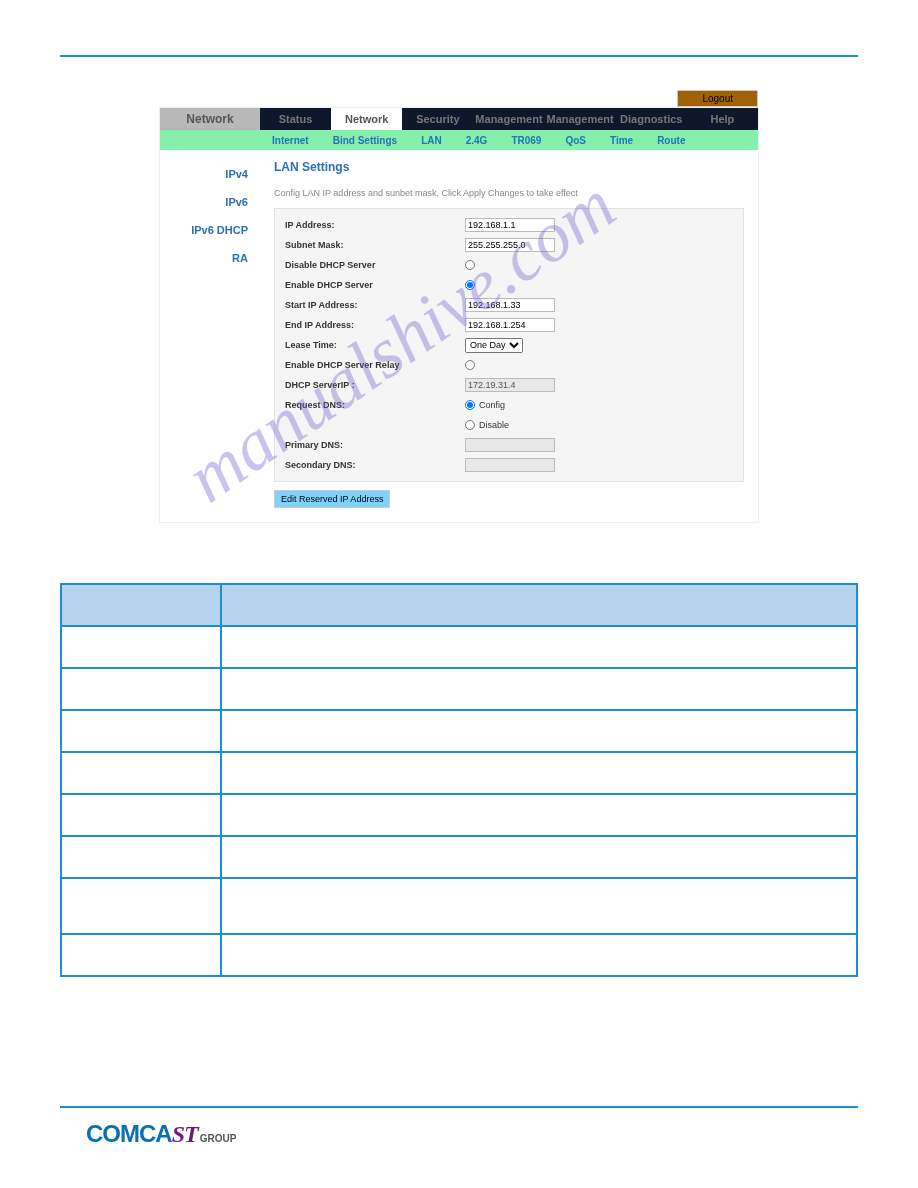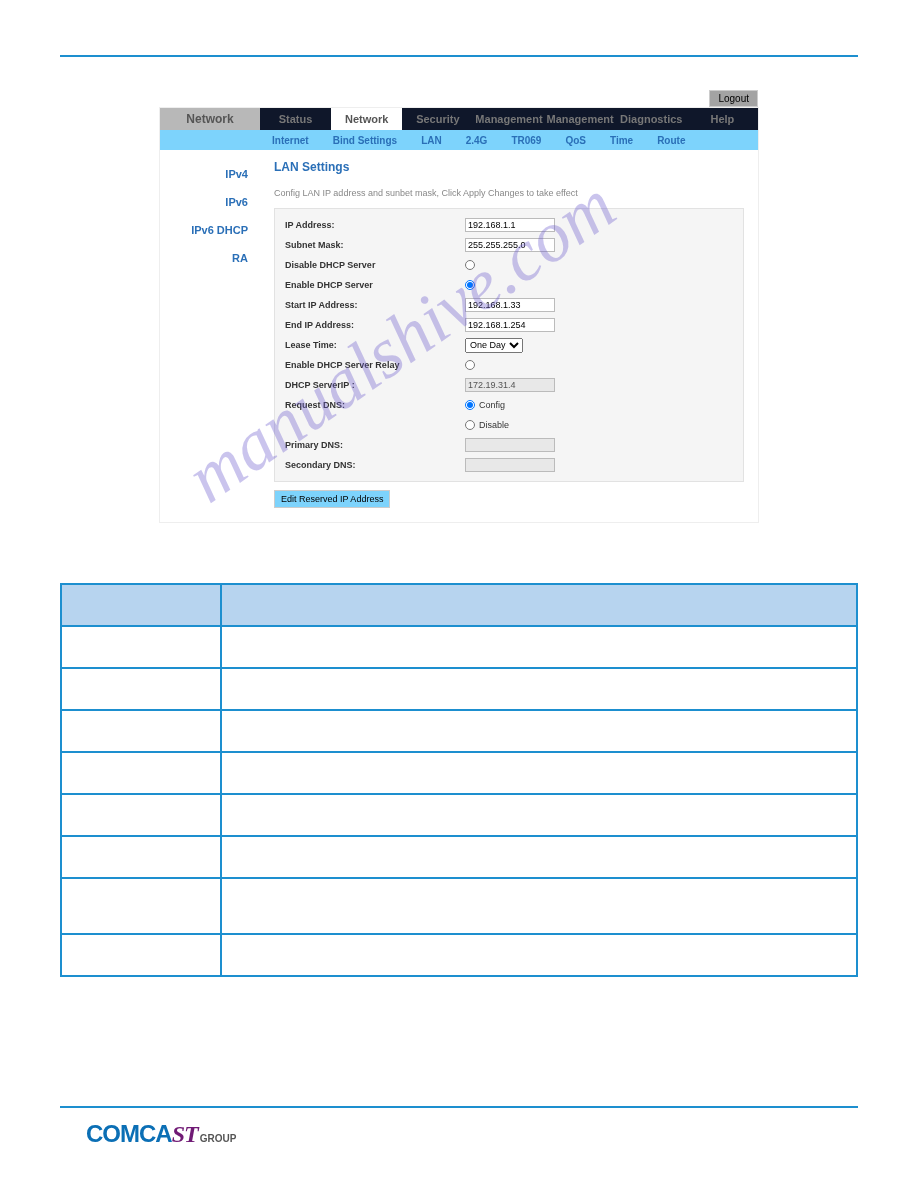--- a/index.html
+++ b/index.html
@@ -1,25 +1,25 @@
 <!DOCTYPE html>
 <html><head>
 <meta charset="utf-8">
 <style>
   * { box-sizing: border-box; margin: 0; padding: 0; }
   body { font-family: Arial, sans-serif; background: #fff; width: 918px; height: 1188px; position: relative; }
   .page { padding: 55px 60px 0 60px; }
   .top-rule { border-top: 2px solid #1d8fcf; margin-bottom: 50px; }
   .router-ui { width: 600px; margin: 0 auto 60px auto; border: 1px solid #eee; position: relative; }
-  .logout { position: absolute; top: -18px; right: 0; font-size: 10px; background: #a3a3a3; padding: 2px 8px; border: 1px solid #ccc; }
+  .logout { position: absolute; top: -18px; right: 0; font-size: 10px; background: #a16207; padding: 2px 24px; border: 1px solid #ccc; }
   .topbar { display: flex; background: #0f172a; height: 22px; align-items: stretch; }
   .topbar .brand { width: 100px; background: #b8b8b8; color: #555; font-weight: bold; font-size: 12px; display: flex; align-items: center; justify-content: center; }
   .topbar .tab { flex: 1; text-align: center; font-size: 11px; color: #777; font-weight: bold; display: flex; align-items: center; justify-content: center; }
   .topbar .tab.active { background: #fff; color: #555; }
-  .subbar { display: flex; background: #7dd3fc; height: 20px; padding-left: 100px; }
+  .subbar { display: flex; background: #86efac; height: 20px; padding-left: 100px; }
   .subbar .sub { font-size: 10px; color: #2a6fb7; font-weight: bold; padding: 0 12px; display: flex; align-items: center; }
   .body { display: flex; }
   .sidebar { width: 100px; padding-top: 10px; }
   .sidebar .item { text-align: right; padding: 8px 12px 8px 0; font-size: 11px; color: #2a6fb7; font-weight: bold; }
   .main { flex: 1; padding: 10px 14px 14px 14px; }
   .main h3 { color: #2a6fb7; font-size: 12px; margin-bottom: 14px; }
   .main .desc { font-size: 9px; color: #888; margin-bottom: 10px; }
   .form { background: #f5f5f5; border: 1px solid #e2e2e2; padding: 6px 10px; }
   .row { display: flex; align-items: center; height: 20px; font-size: 9px; color: #333; }
   .row .lbl { width: 180px; font-weight: bold; }

